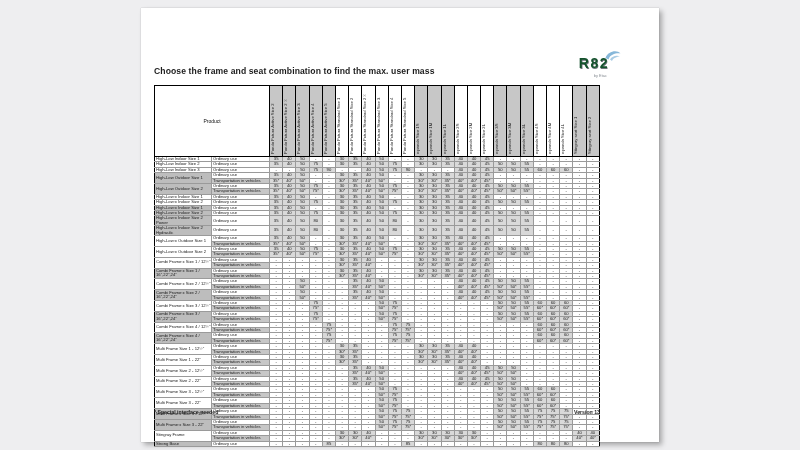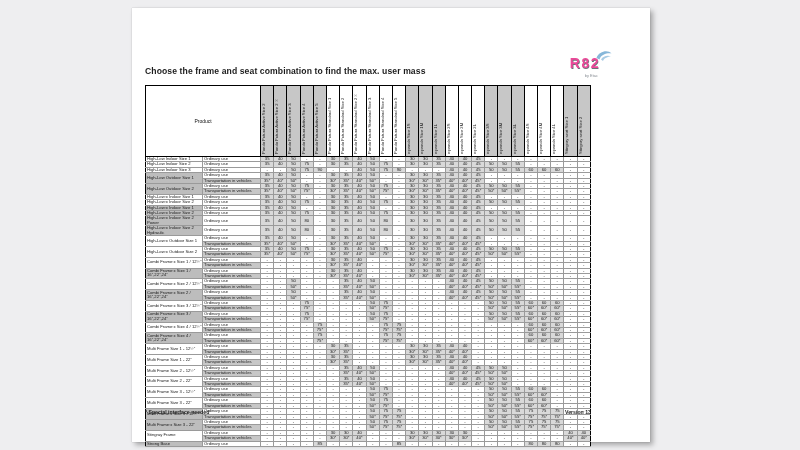--- a/index.html
+++ b/index.html
@@ -1,22 +1,22 @@
 <!DOCTYPE html>
 <html><head>
 <meta charset="utf-8">
 <style>
   html,body{margin:0;padding:0;}
   body{width:800px;height:450px;background:#eeeef0;font-family:"Liberation Sans",sans-serif;overflow:hidden;position:relative;}
-  .page{position:absolute;left:132px;top:8px;width:518px;height:434px;background:#ffffff;
+  .page{position:absolute;left:141px;top:8px;width:518px;height:434px;background:#ffffff;
         box-shadow:3px 3px 5px rgba(0,0,0,0.30),0 0 1px rgba(0,0,0,0.25);}
   .title{position:absolute;left:13px;top:58px;font-size:8.6px;font-weight:bold;color:#1c1c1c;letter-spacing:0.1px;}
   
   .logo{position:absolute;right:50px;top:46px;width:64px;text-align:right;}
-  .logo .r82{font-size:14px;font-weight:bold;color:#ec4899;letter-spacing:1.5px;text-shadow:0.6px 0.6px 0 #6e747b;line-height:12px;}
+  .logo .r82{font-size:14px;font-weight:bold;color:#14532d;letter-spacing:1.5px;text-shadow:0.6px 0.6px 0 #6e747b;line-height:12px;}
   .logo svg{position:absolute;right:-13px;top:-5px;}
   .logo .byline{font-size:4px;color:#8a9096;margin-top:1px;margin-right:2px;}
   
   .tblwrap{position:absolute;left:13px;top:77px;width:446px;}
   table{border-collapse:collapse;table-layout:fixed;width:446px;}
   th,td{padding:0;margin:0;overflow:hidden;border:1px solid #777;}
   thead th{border:1px solid #000;height:70px;vertical-align:bottom;background:#fff;}
   th.hdr-rot{background:#fff;}
   th.hdr-rot.shaded{background:#c7c7c7;}
   th .rot{writing-mode:vertical-rl;transform:rotate(180deg);font-size:4.2px;font-weight:normal;

